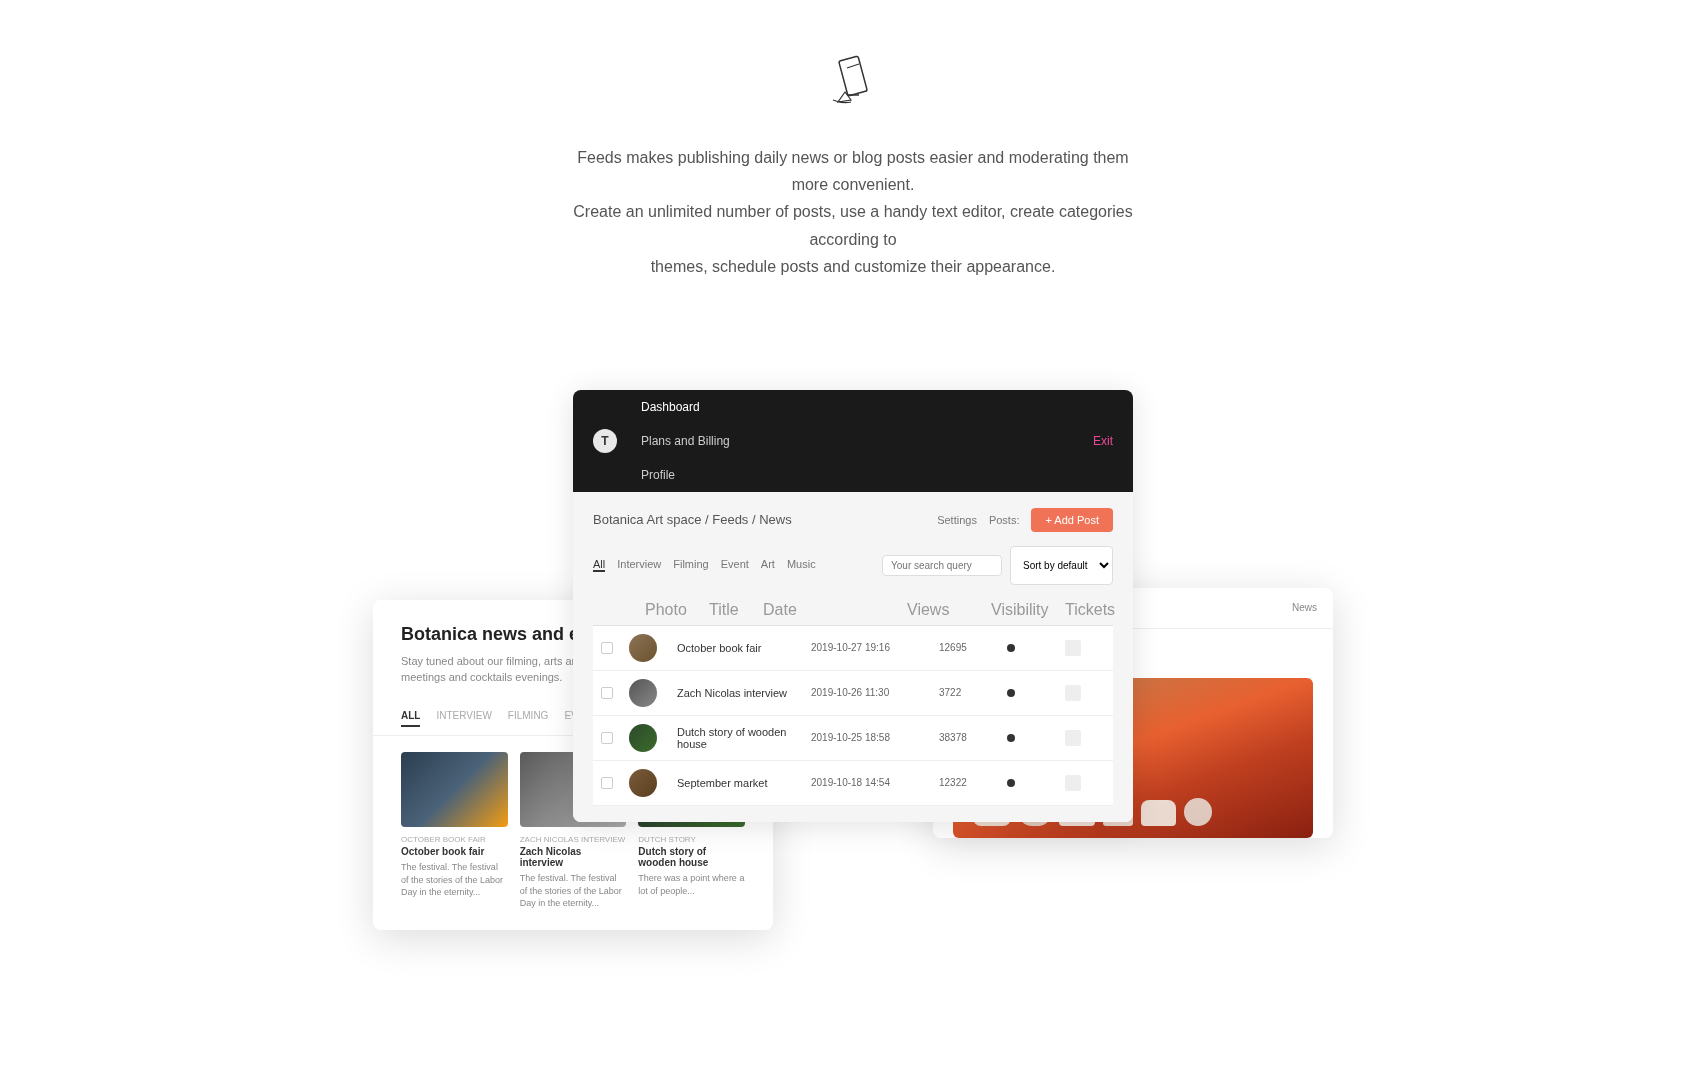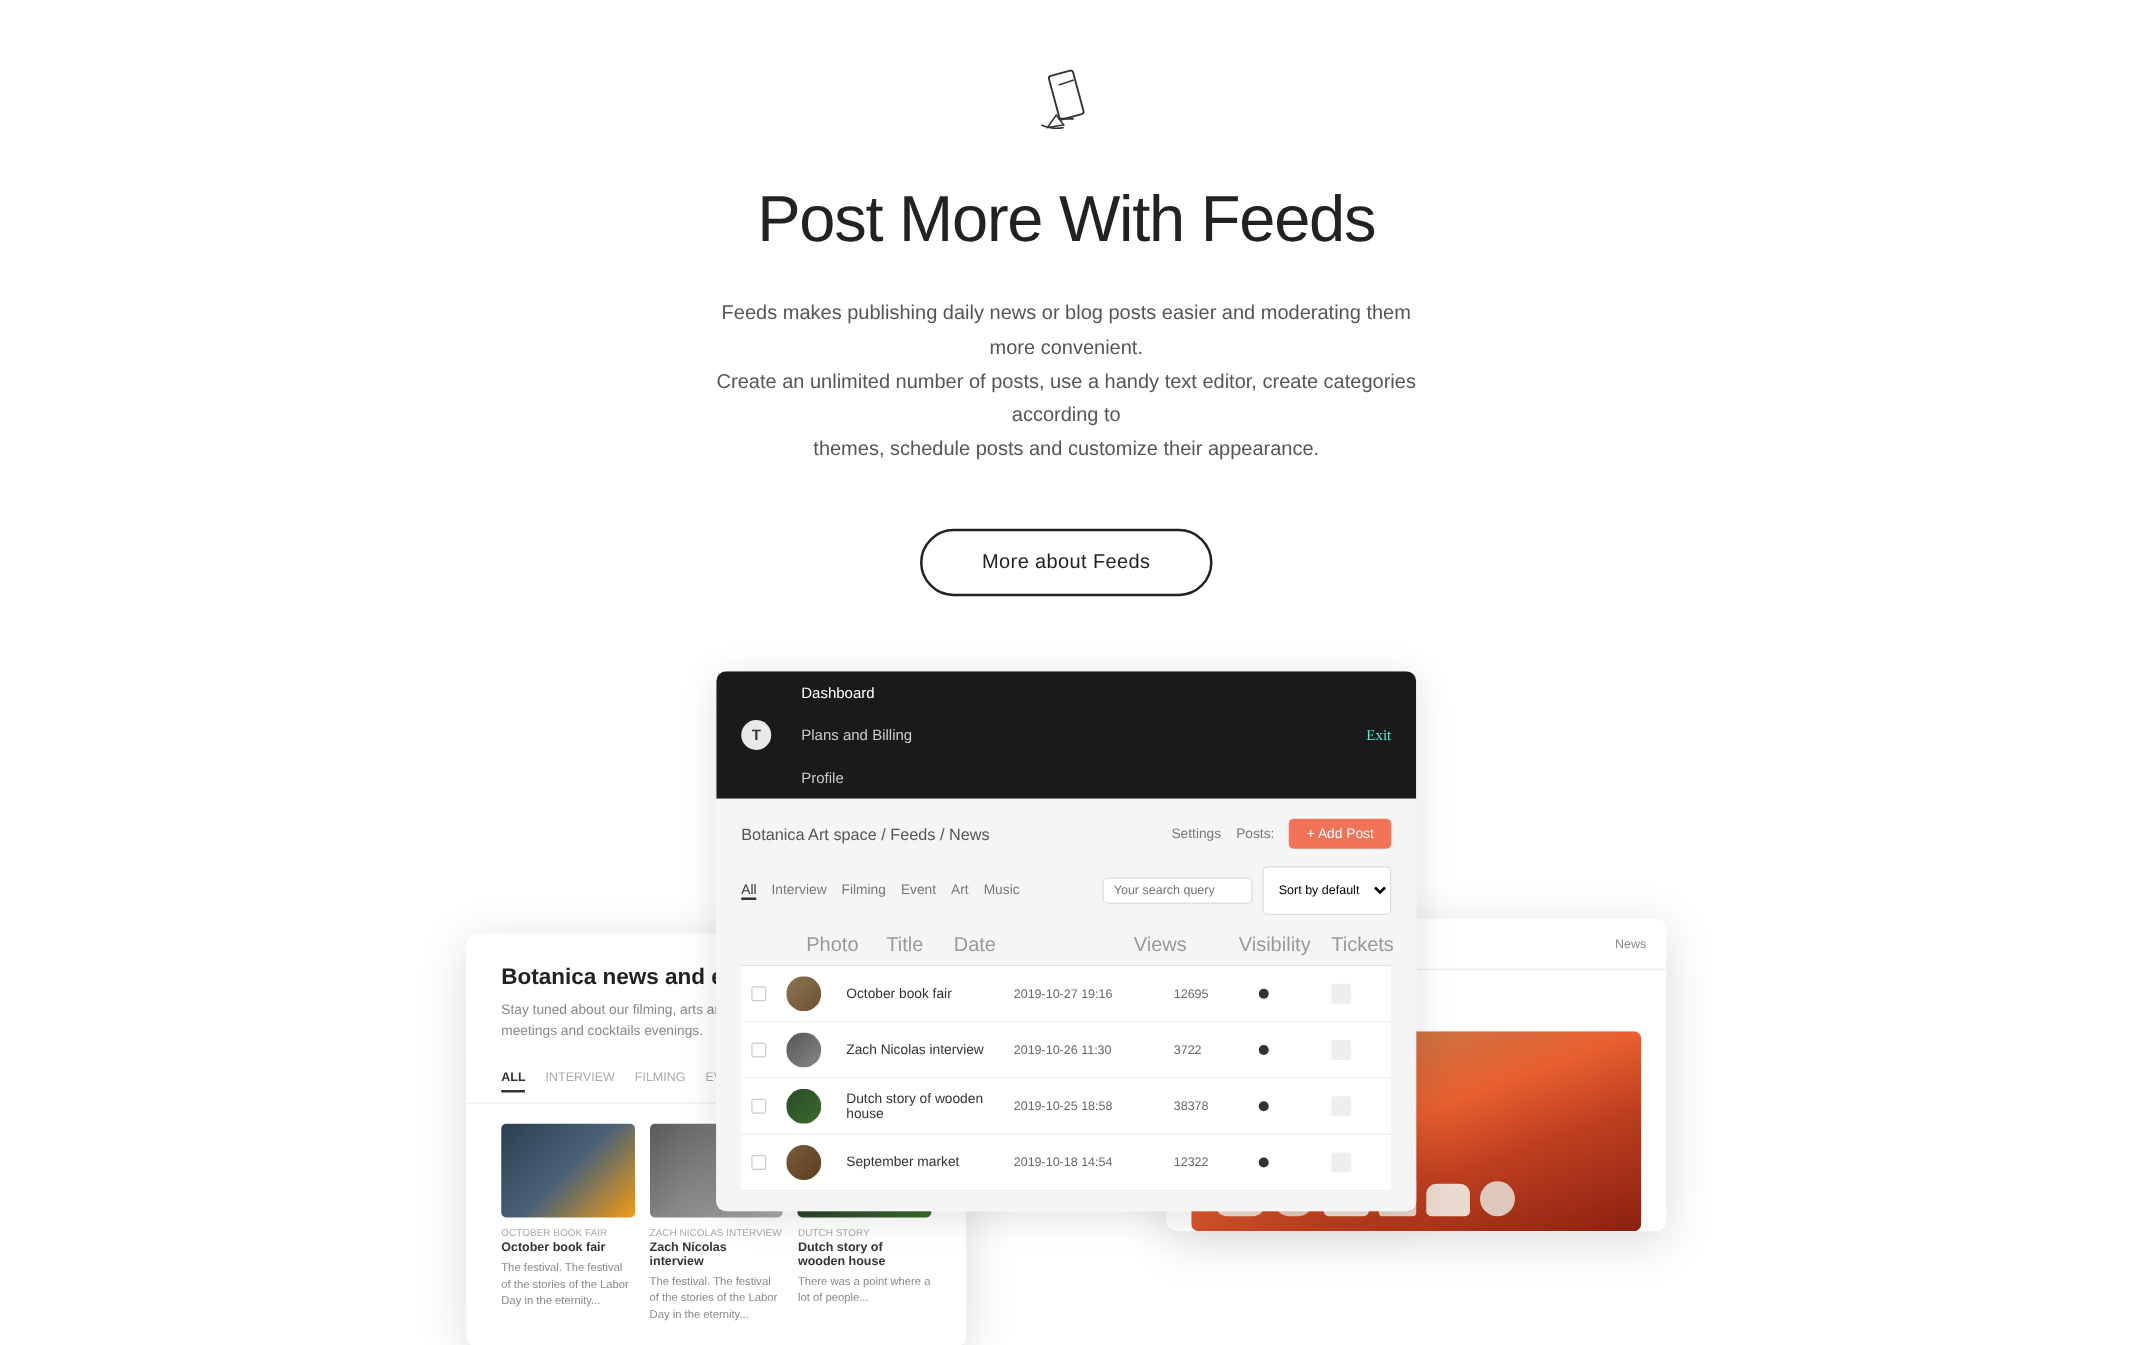--- a/index.html
+++ b/index.html
@@ -106,22 +106,21 @@
     }
 
     .topbar-nav-item.active {
       color: #fff;
       font-weight: 500;
     }
 
     .topbar-exit {
       margin-left: auto;
       font-size: 12px;
-      color: #5eead4;
-      font-family: Liberation Serif, serif;
+      color: #ec4899;
     }
 
     .admin-content {
       background: #f5f5f5;
       padding: 16px 20px;
     }
 
     .breadcrumb-row {
       display: flex;
       align-items: center;
@@ -441,29 +440,27 @@
     <div class="pen-icon-wrapper">
       <svg width="60" height="70" viewBox="0 0 60 70" fill="none" xmlns="http://www.w3.org/2000/svg">
         <line x1="24" y1="55" x2="36" y2="55" stroke="#333" stroke-width="1.5"></line>
         <path d="M22 52 L15 62 L28 60 Z" stroke="#333" stroke-width="1.2" fill="none"></path>
         <rect x="20" y="18" width="20" height="36" rx="2" stroke="#333" stroke-width="1.5" fill="none" transform="rotate(-15 30 36)"></rect>
         <line x1="24" y1="28" x2="36" y2="24" stroke="#333" stroke-width="1.2"></line>
         <path d="M10 60 Q20 64 28 62" stroke="#333" stroke-width="1.2" fill="none"></path>
       </svg>
     </div>
 
-    <h1 class="hero-title">Post More With Feeds</h1>
 
     <p class="hero-description">
       <span>Feeds makes publishing daily news or blog posts easier and moderating them more convenient.</span><br>
       <span>Create an unlimited number of posts, use a handy text editor, create categories according to</span><br>
       <span>themes, schedule posts and customize their appearance.</span>
     </p>
 
-    <button class="cta-button">More about Feeds</button>
   </div>
 
   <div class="screenshots-container">
 
     <div class="admin-screenshot">
 
       <div class="admin-topbar">
         <div class="topbar-logo">
           <span>T</span>
         </div>

